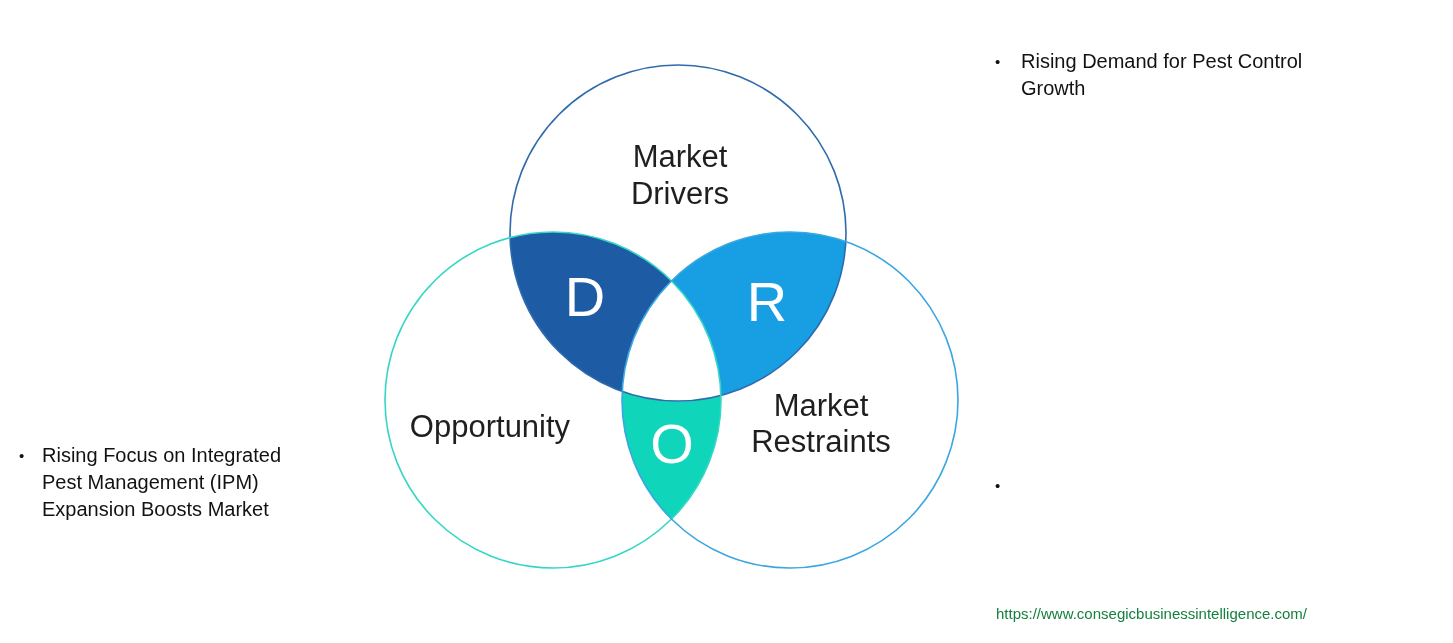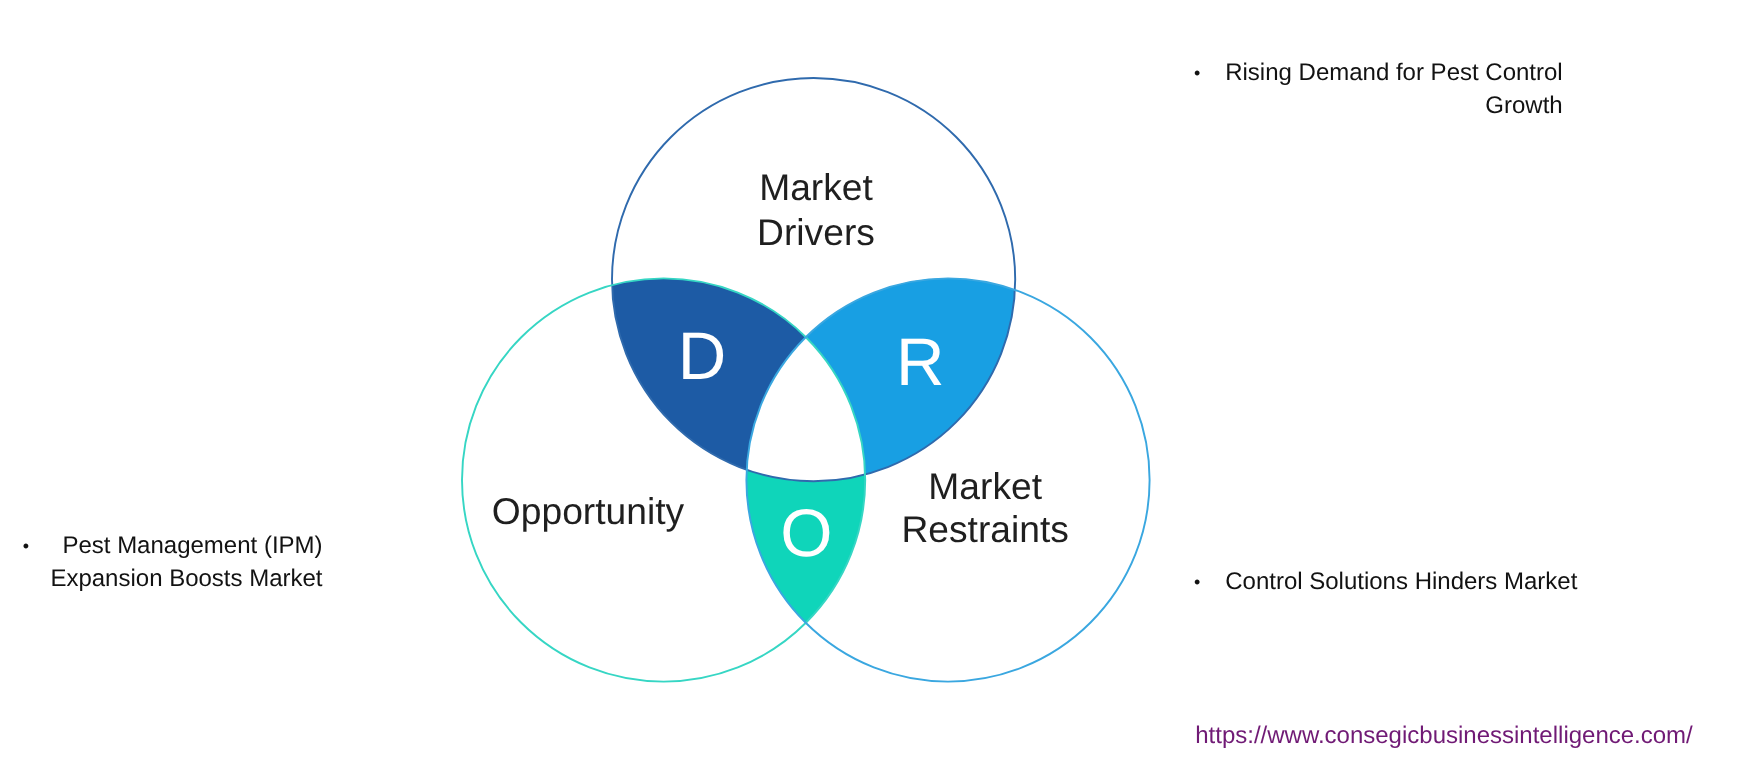--- a/index.html
+++ b/index.html
@@ -31,28 +31,28 @@
     align-items: flex-start;
     font-size: 20px;
     line-height: 27px;
     color: #121212;
   }
   .bullet {
     flex: none;
     font-size: 15px;
     line-height: 27px;
   }
-  .note-lines div { white-space: nowrap; text-align: right; }
+  .note-lines div { white-space: nowrap; }
   .footer-url {
     position: absolute;
     left: 996px;
     top: 600px;
-    font-size: 20px;
+    font-size: 15px;
     line-height: 27px;
-    color: #701a75;
+    color: #15803d;
     white-space: nowrap;
   }
 </style>
 </head>
 <body>
 
 <div class="canvas">
 
   <svg class="venn-svg" width="1453" height="643" viewBox="0 0 1453 643">
 
@@ -81,27 +81,27 @@
     <span class="bullet" style="width:26px;">•</span>
     <div class="note-lines">
       <div>Rising Demand for Pest Control</div>
       <div>Growth</div>
     </div>
   </div>
 
   <div class="note" style="left:19px; top:442px;">
     <span class="bullet" style="width:23px;">•</span>
     <div class="note-lines">
+      <div>Rising Focus on Integrated</div>
       <div>Pest Management (IPM)</div>
       <div>Expansion Boosts Market</div>
     </div>
   </div>
 
   <div class="note" style="left:995px; top:472px;">
     <span class="bullet" style="width:26px;">•</span>
     <div class="note-lines">
-      <div>Control Solutions Hinders Market</div>
     </div>
   </div>
 
   <div class="footer-url">https://www.consegicbusinessintelligence.com/</div>
 
 </div>
 
 </body></html>

